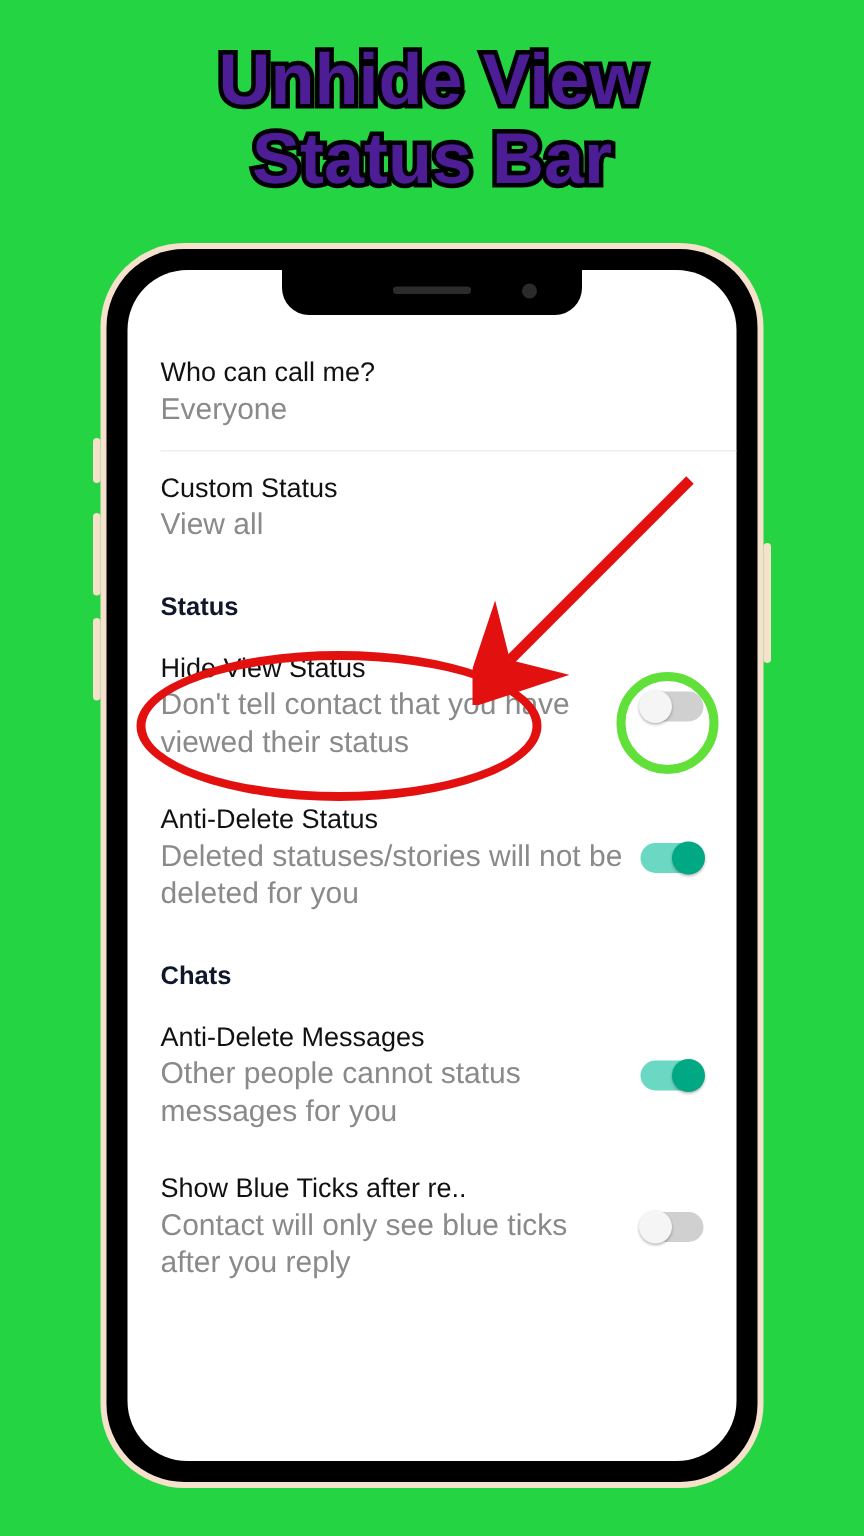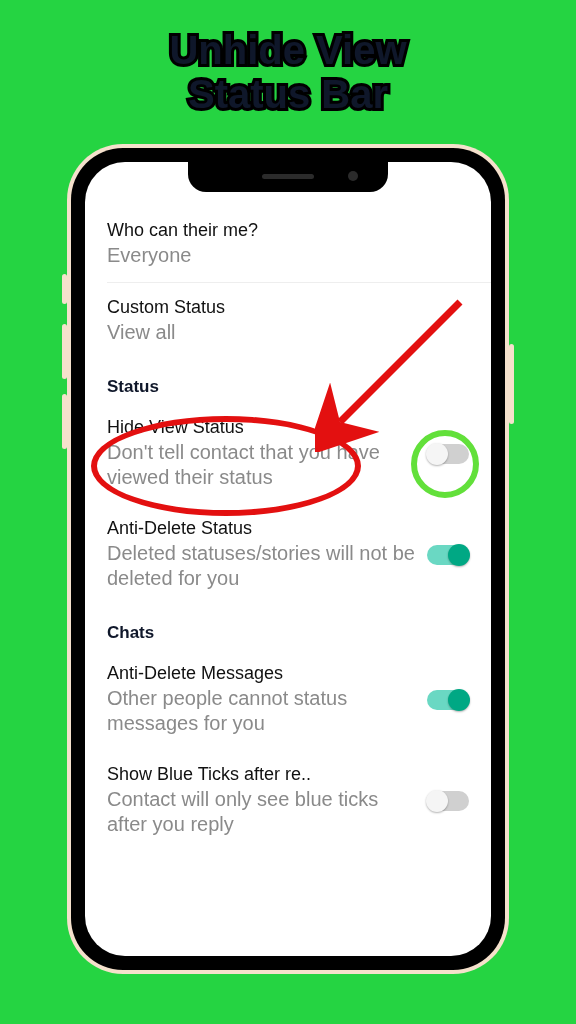--- a/index.html
+++ b/index.html
@@ -9,22 +9,22 @@
   background: #25d442;
   font-family: -apple-system, Helvetica, Arial, sans-serif;
   position: relative;
   overflow: hidden;
 }
 .title {
   text-align: center;
   padding: 28px 20px 10px;
 }
 .title h1 {
-  color: #0f172a;
-  font-size: 40px;
+  color: #4c1d95;
+  font-size: 48px;
   font-weight: 900;
   line-height: 1.1;
   -webkit-text-stroke: 6px #000;
   paint-order: stroke fill;
   letter-spacing: 0px;
 }
 .phone-wrap {
   position: relative;
   width: 442px;
   height: 830px;
@@ -198,21 +198,21 @@
       <div class="phone-screen">
         <div class="notch">
           <div class="speaker"></div>
           <div class="camera"></div>
         </div>
 
         <div class="content">
 
           <div class="row">
             <div class="row-text">
-              <div class="row-title">Who can their me?</div>
+              <div class="row-title">Who can call me?</div>
               <div class="row-sub">Everyone</div>
             </div>
           </div>
           <div class="divider"></div>
 
           <div class="row">
             <div class="row-text">
               <div class="row-title">Custom Status</div>
               <div class="row-sub">View all</div>
             </div>

